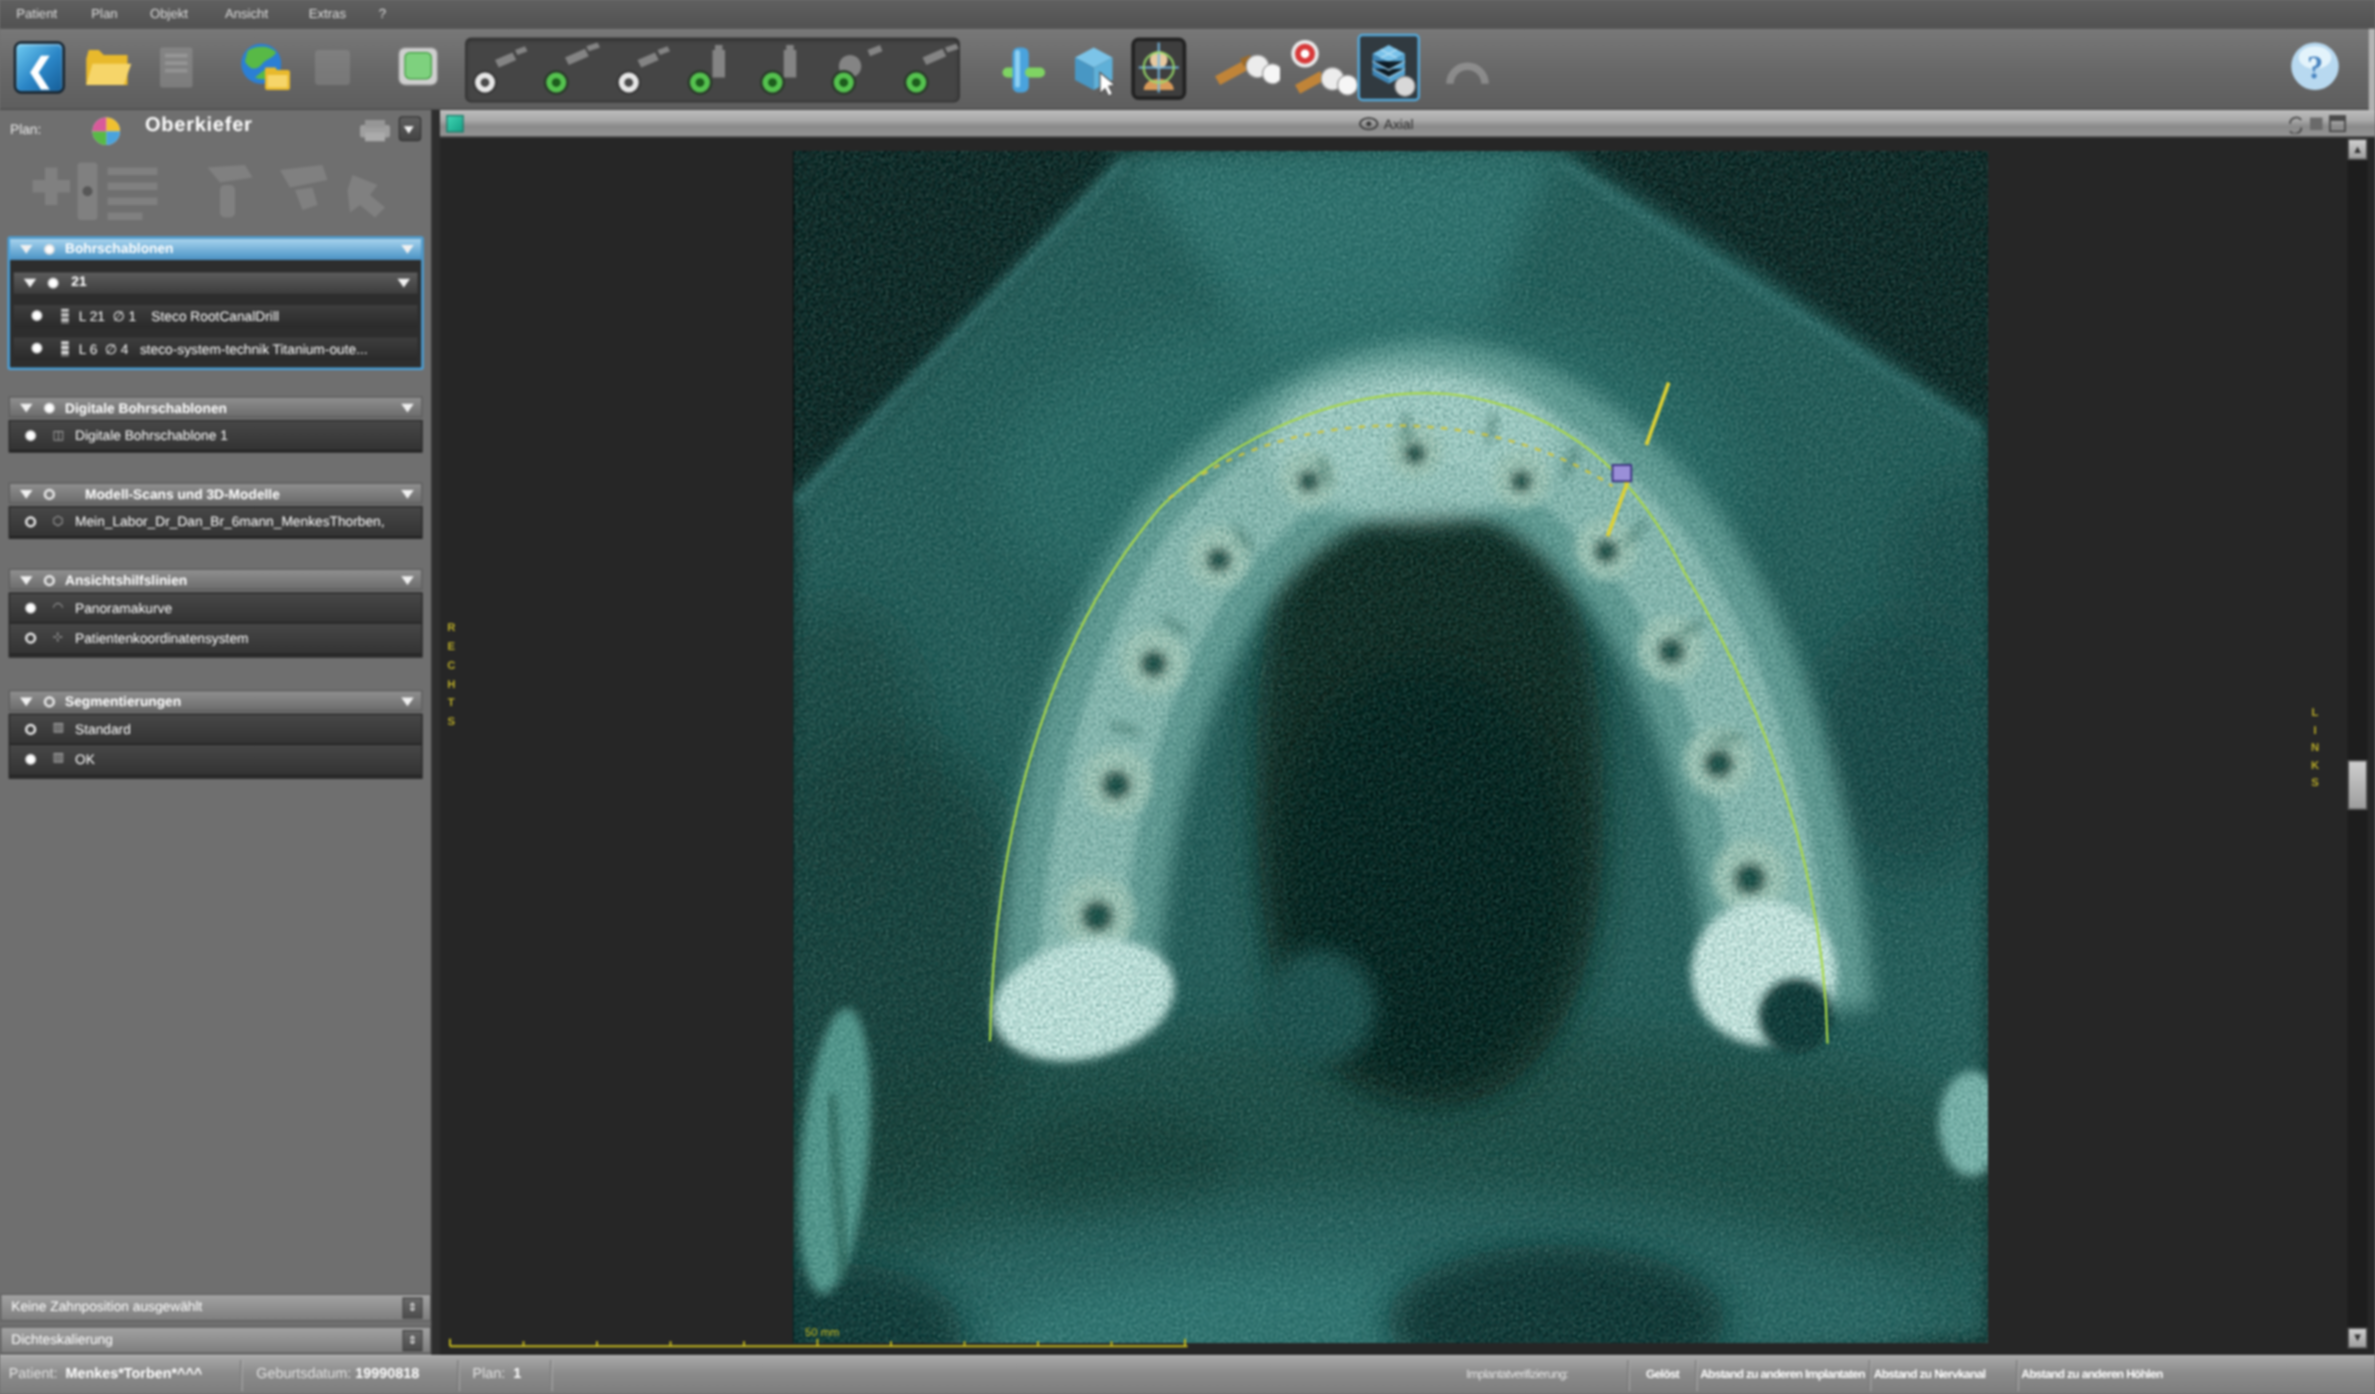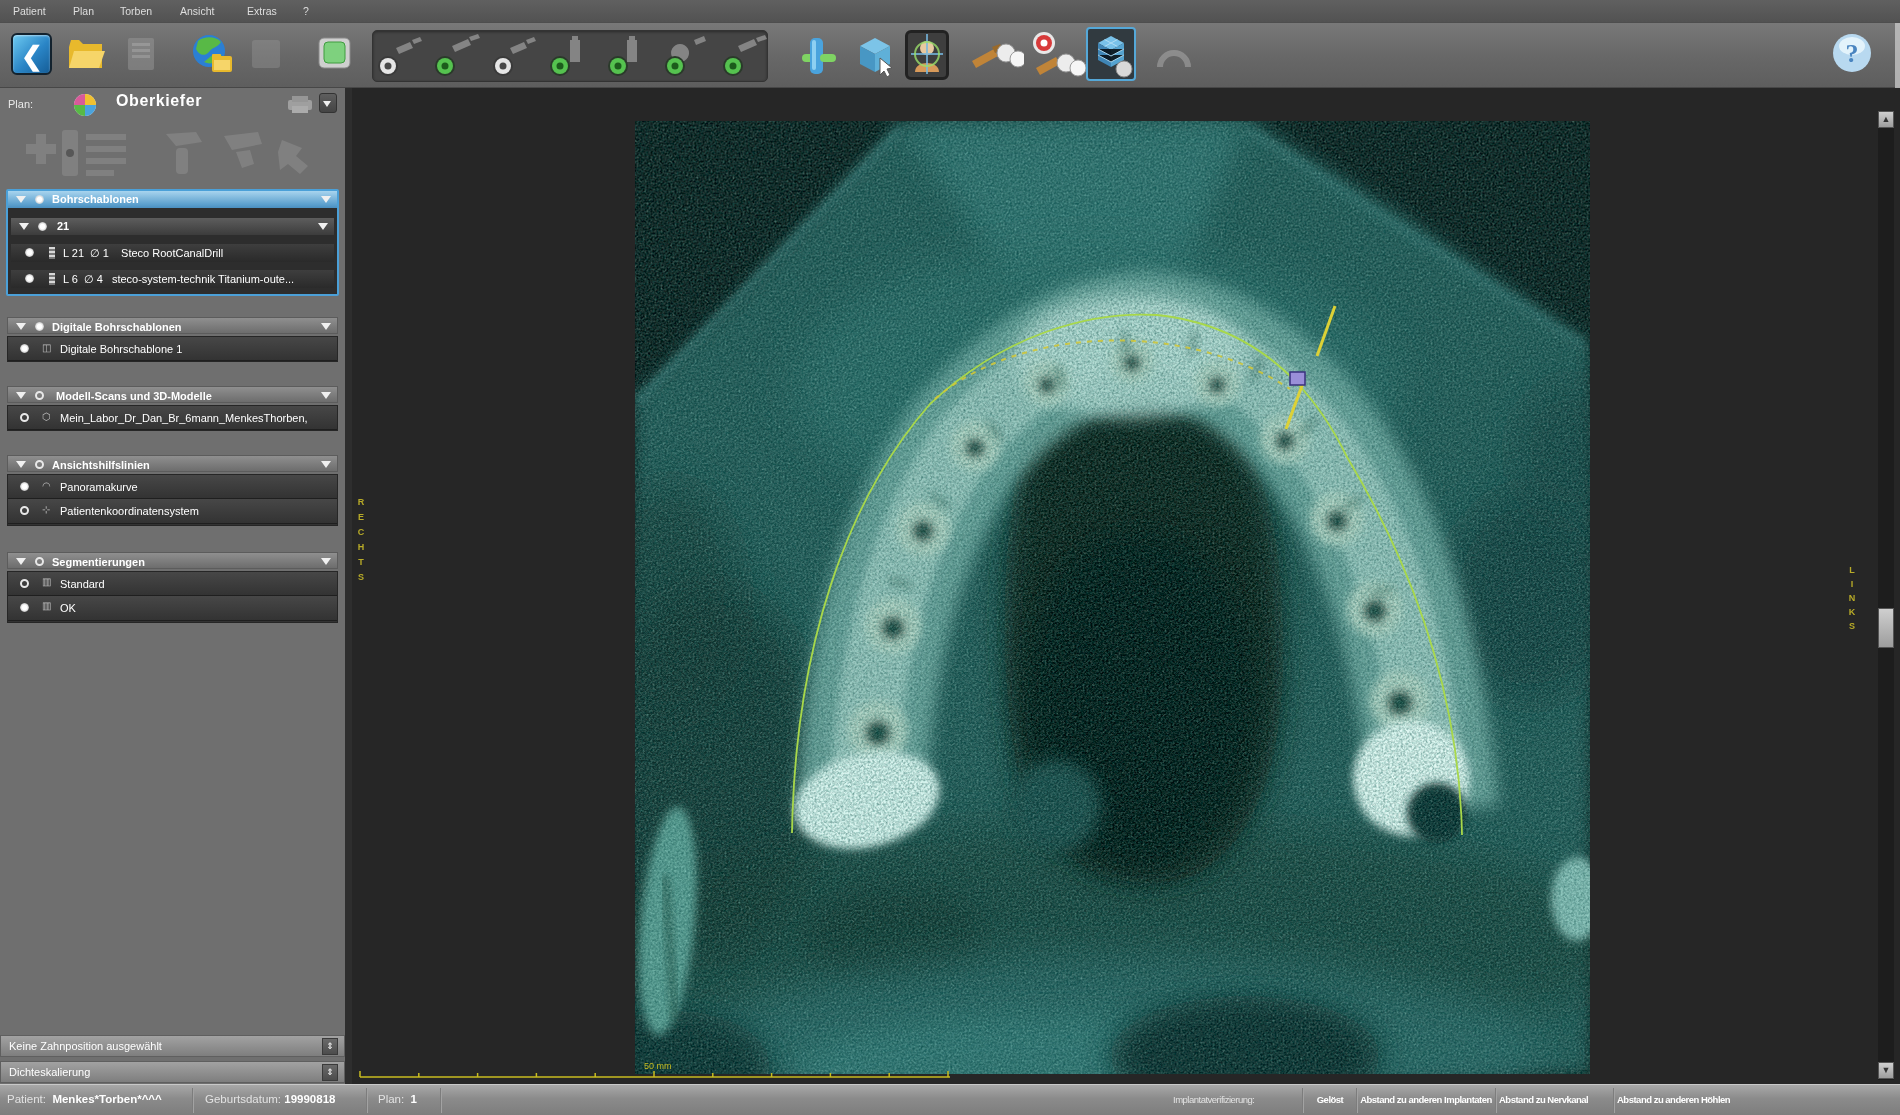--- a/index.html
+++ b/index.html
@@ -67,21 +67,21 @@
   .ssep { position:absolute; top:3px; width:2px; height:25px;
     background:linear-gradient(90deg,#6a6a6a,#b5b5b5); }
 </style>
 </head>
 <body>
 <div id="app">
 
   <div id="menubar" class="abs">
     <span style="left:13px">Patient</span>
     <span style="left:73px">Plan</span>
-    <span style="left:120px">Torben</span>
+    <span style="left:120px">Objekt</span>
     <span style="left:180px">Ansicht</span>
     <span style="left:247px">Extras</span>
     <span style="left:303px">?</span>
   </div>
 
   <div id="toolbar" class="abs">
 
     <div class="tbtn" style="left:11px;top:10px;width:41px;height:42px;border-radius:6px;
       background:linear-gradient(135deg,#6ecbf2,#2a85c6 55%,#155d97);border:2px solid #13222e;
       box-shadow:inset 0 1px 2px rgba(255,255,255,.5)">
@@ -290,21 +290,21 @@
       <div class="row" style="height:24px">
         <div class="eye" style="left:12px;top:7px"></div>
         <div style="position:absolute;left:34px;top:5px;color:#bbb;font-size:10px">◫</div>
         <div style="position:absolute;left:52px;top:6px">Digitale Bohrschablone 1</div>
       </div>
     </div>
 
     <div class="sechdr" style="top:298px">
       <div class="tri" style="left:8px;top:5px"></div>
       <div class="eyeo" style="left:27px;top:4px"></div>
-      <div style="position:absolute;left:48px;top:1px">Modell-Scans und 3D-Modelle</div>
+      <div style="position:absolute;left:60px;top:1px">Modell-Scans und 3D-Modelle</div>
       <div class="tri" style="right:6px;top:5px"></div>
     </div>
     <div class="secbox" style="top:317px;height:26px">
       <div class="row" style="height:24px">
         <div class="eyeo" style="left:12px;top:7px"></div>
         <div style="position:absolute;left:34px;top:5px;color:#bbb;font-size:10px">⬡</div>
         <div style="position:absolute;left:52px;top:6px">Mein_Labor_Dr_Dan_Br_6mann_MenkesThorben,</div>
       </div>
     </div>
 
@@ -351,20 +351,36 @@
       <div class="colbtn">⇕</div>
     </div>
     <div class="colbar" style="top:973px">
       <div style="position:absolute;left:8px;top:0">Dichteskalierung</div>
       <div class="colbtn">⇕</div>
     </div>
   </div>
   <div id="splitter" class="abs"></div>
 
   <div id="vp" class="abs">
+    <div id="vptitle" class="abs">
+      <div style="position:absolute;left:5px;top:4px;width:14px;height:14px;background:linear-gradient(135deg,#3fd4b2,#14a186);border:1px solid #0d7a66"></div>
+      <svg style="position:absolute;left:735px;top:4px" width="60" height="14">
+        <ellipse cx="8" cy="7" rx="7" ry="4.5" fill="none" stroke="#3a3a3a" stroke-width="1.5"></ellipse>
+        <circle cx="8" cy="7" r="2" fill="#3a3a3a"></circle>
+        <text x="20" y="11" font-size="11" fill="#2e2e2e" font-family="Liberation Sans">Axial</text>
+      </svg>
+      <svg style="position:absolute;left:1478px;top:3px" width="64" height="16">
+        <g stroke="#4a4a4a" stroke-width="1.5" fill="none">
+          <path d="M2 8 a5 5 0 0 1 9 -3 M11 11 a5 5 0 0 1 -9 3"></path>
+          <rect x="18" y="3" width="10" height="10" fill="#6a6a6a" stroke="none"></rect>
+          <rect x="34" y="2" width="12" height="12"></rect>
+          <rect x="34" y="2" width="12" height="3" fill="#4a4a4a"></rect>
+        </g>
+      </svg>
+    </div>
     <div id="ctwrap" class="abs">
     <svg width="955" height="953" viewBox="0 0 955 953">
       <defs>
         <filter id="b4" x="-30%" y="-30%" width="160%" height="160%">
               <feGaussianBlur stdDeviation="4"></feGaussianBlur>
             </filter>
         <filter id="b8" x="-40%" y="-40%" width="180%" height="180%">
               <feGaussianBlur stdDeviation="8"></feGaussianBlur>
             </filter>
         <filter id="b14" x="-60%" y="-60%" width="220%" height="220%">

